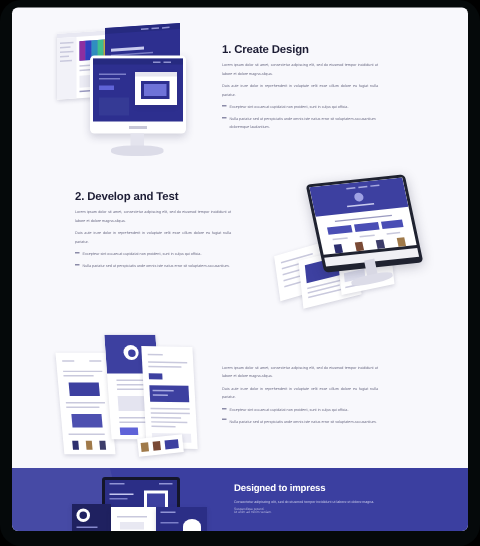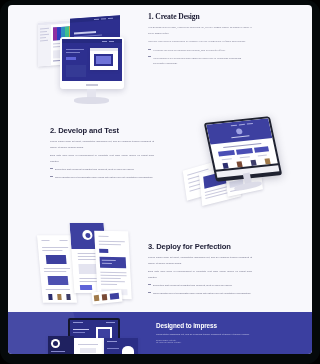--- a/index.html
+++ b/index.html
@@ -138,21 +138,21 @@
             <div class="line" style="left:4px;top:13px;width:14px;height:1px;background:#7b7ec8;"></div>
             <div class="bar" style="left:4px;top:18px;width:10px;height:3px;background:#5f63d8;"></div>
             <div class="bar" style="left:4px;top:26px;width:20px;height:12px;background:#353a95;"></div>
           </div>
           <div class="line d" style="left:26px;top:47px;width:12px;height:1.5px;background:#c8c8d8;"></div>
         </div>
         <div class="imac-stand" style="left:49px;top:74px;width:9px;height:10px;"></div>
         <div class="imac-foot" style="left:36px;top:82px;width:35px;height:7px;"></div>
       </div>
 
-      <div class="txtblock" style="left:140px;top:8px;width:104px;font-family:Liberation Serif, serif;">
+      <div class="txtblock" style="left:140px;top:24px;width:104px;">
         <div class="h-title">1. Create Design</div>
         <p class="para">Lorem ipsum dolor sit amet, consectetur adipiscing elit, sed do eiusmod tempor incididunt ut labore et dolore magna aliqua.</p>
         <p class="para">Duis aute irure dolor in reprehenderit in voluptate velit esse cillum dolore eu fugiat nulla pariatur.</p>
         <ul class="blist">
           <li><span class="dash"></span><span>Excepteur sint occaecat cupidatat non proident, sunt in culpa qui officia.</span></li>
           <li><span class="dash"></span><span>Nulla pariatur sed ut perspiciatis unde omnis iste natus error sit voluptatem accusantium doloremque laudantium.</span></li>
         </ul>
       </div>
     </div>
 
@@ -269,21 +269,20 @@
         </div>
 
         <div class="paper" style="left:56px;top:74px;width:30px;height:12px;transform:rotate(-6deg);">
           <div class="bar" style="left:2px;top:3px;width:5px;height:6px;background:#a07a4a;"></div>
           <div class="bar" style="left:10px;top:3px;width:5px;height:6px;background:#7a4a35;"></div>
           <div class="bar" style="left:18px;top:3px;width:9px;height:6px;background:#3d40a0;"></div>
         </div>
       </div>
 
       <div class="txtblock" style="left:140px;top:28px;width:104px;">
-        <div class="h-title">3. Deploy for Perfection</div>
         <p class="para">Lorem ipsum dolor sit amet, consectetur adipiscing elit, sed do eiusmod tempor incididunt ut labore et dolore magna aliqua.</p>
         <p class="para">Duis aute irure dolor in reprehenderit in voluptate velit esse cillum dolore eu fugiat nulla pariatur.</p>
         <ul class="blist">
           <li><span class="dash"></span><span>Excepteur sint occaecat cupidatat non proident, sunt in culpa qui officia.</span></li>
           <li><span class="dash"></span><span>Nulla pariatur sed ut perspiciatis unde omnis iste natus error sit voluptatem accusantium.</span></li>
         </ul>
       </div>
     </div>
 
     <div class="footer" style="height:42px;">

